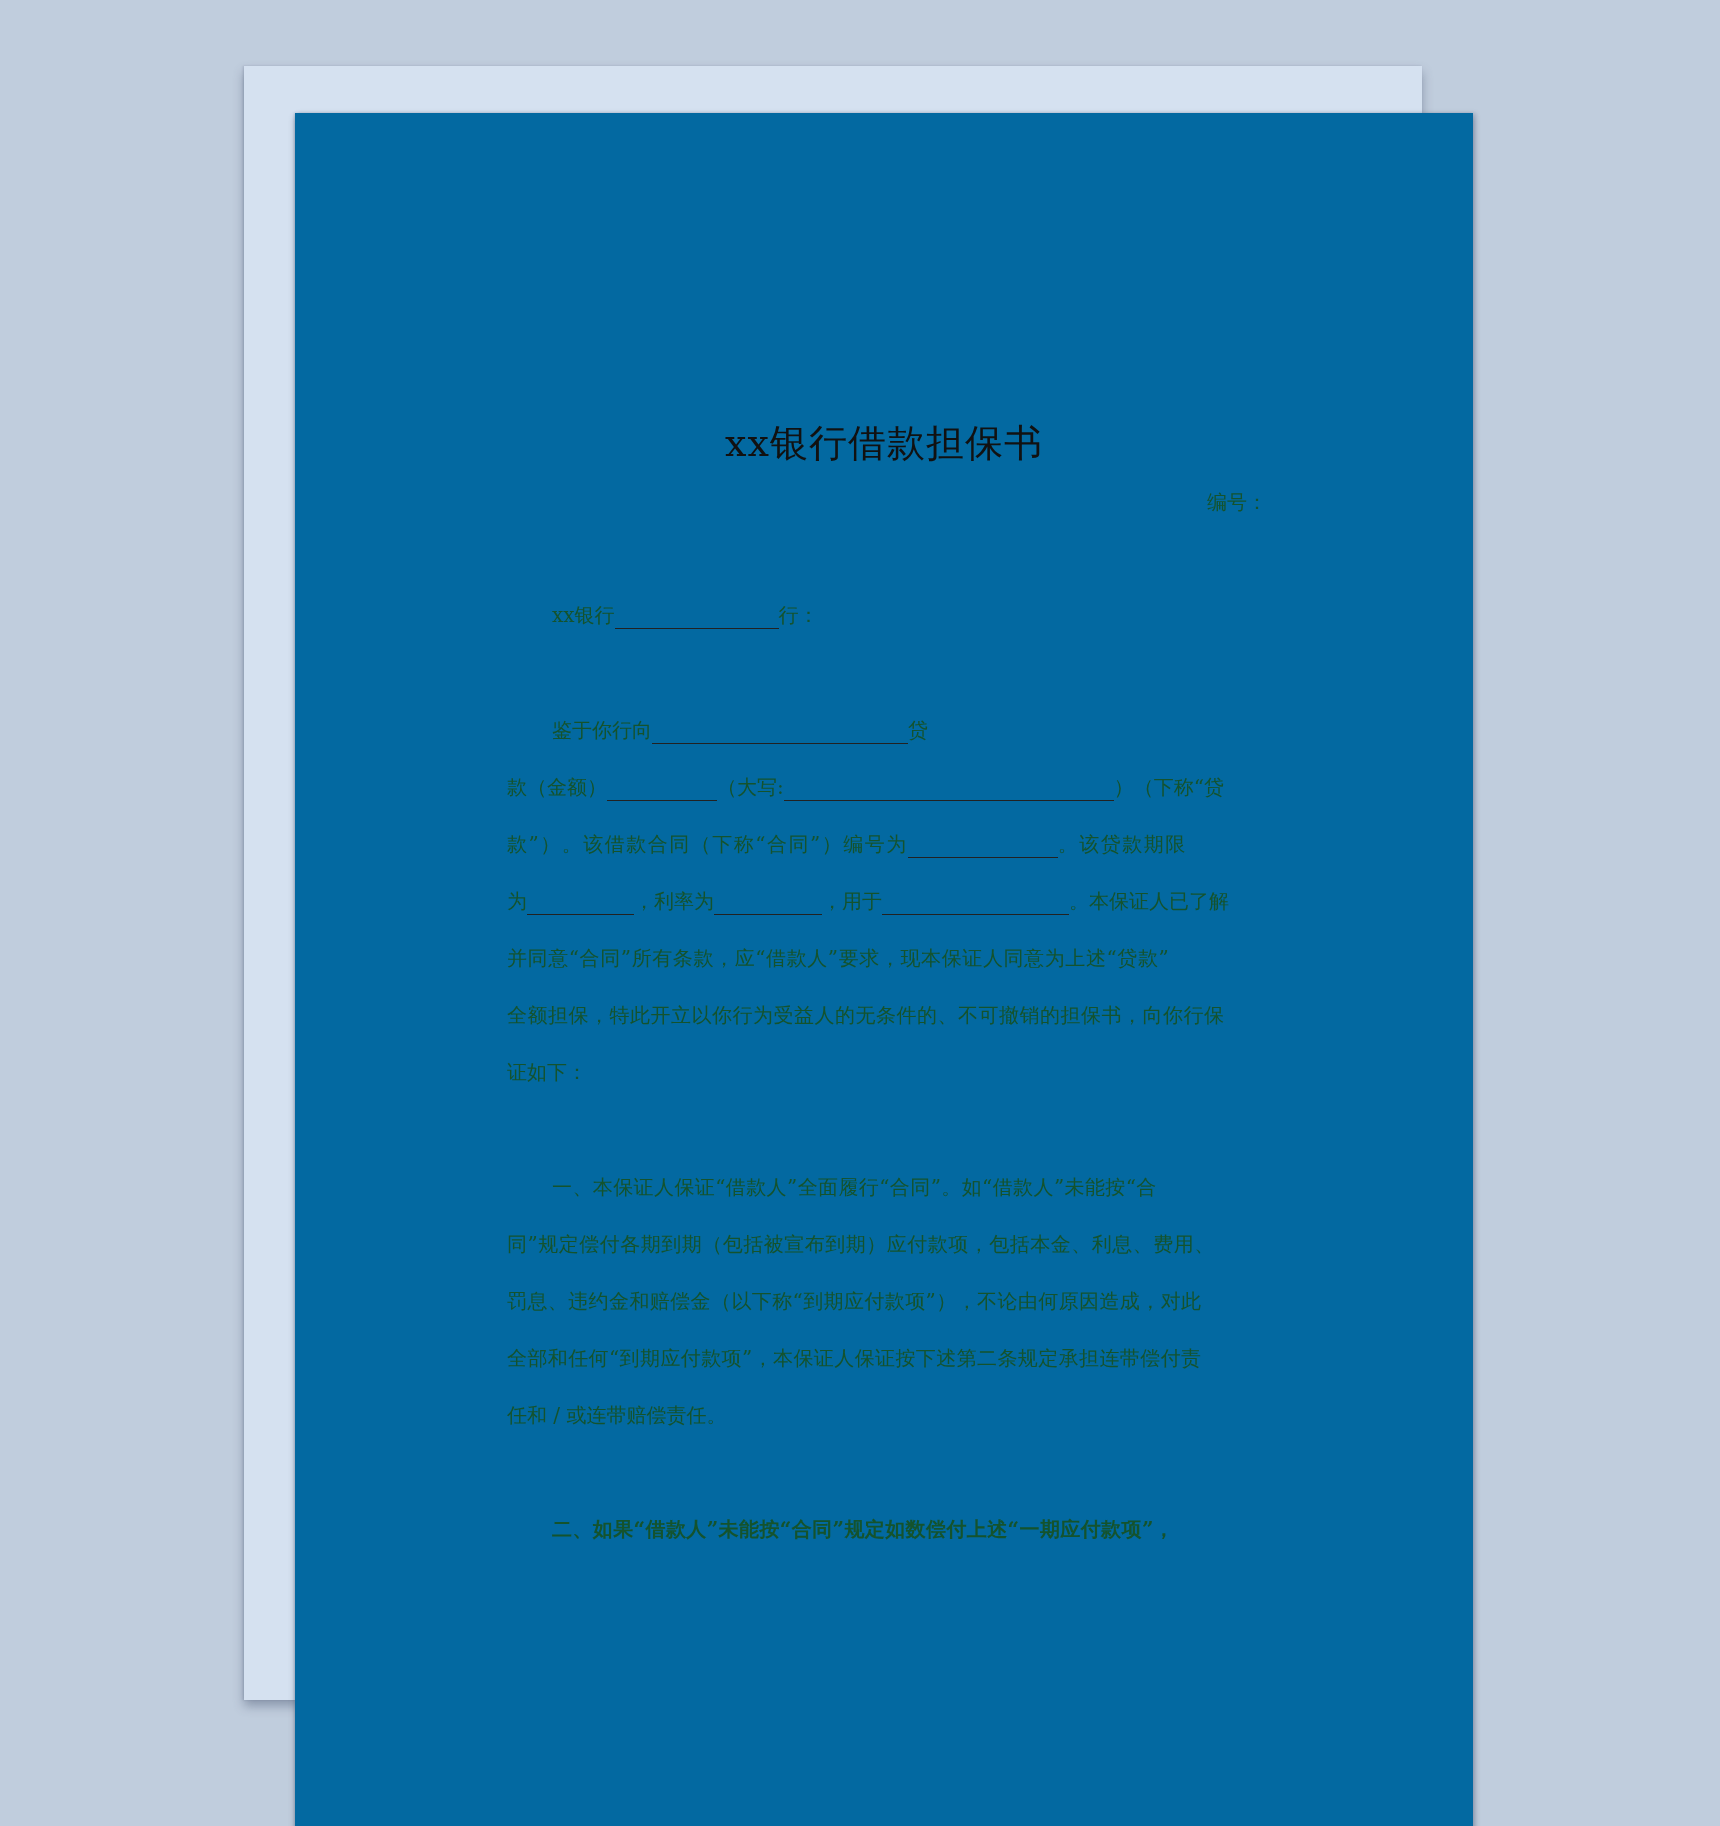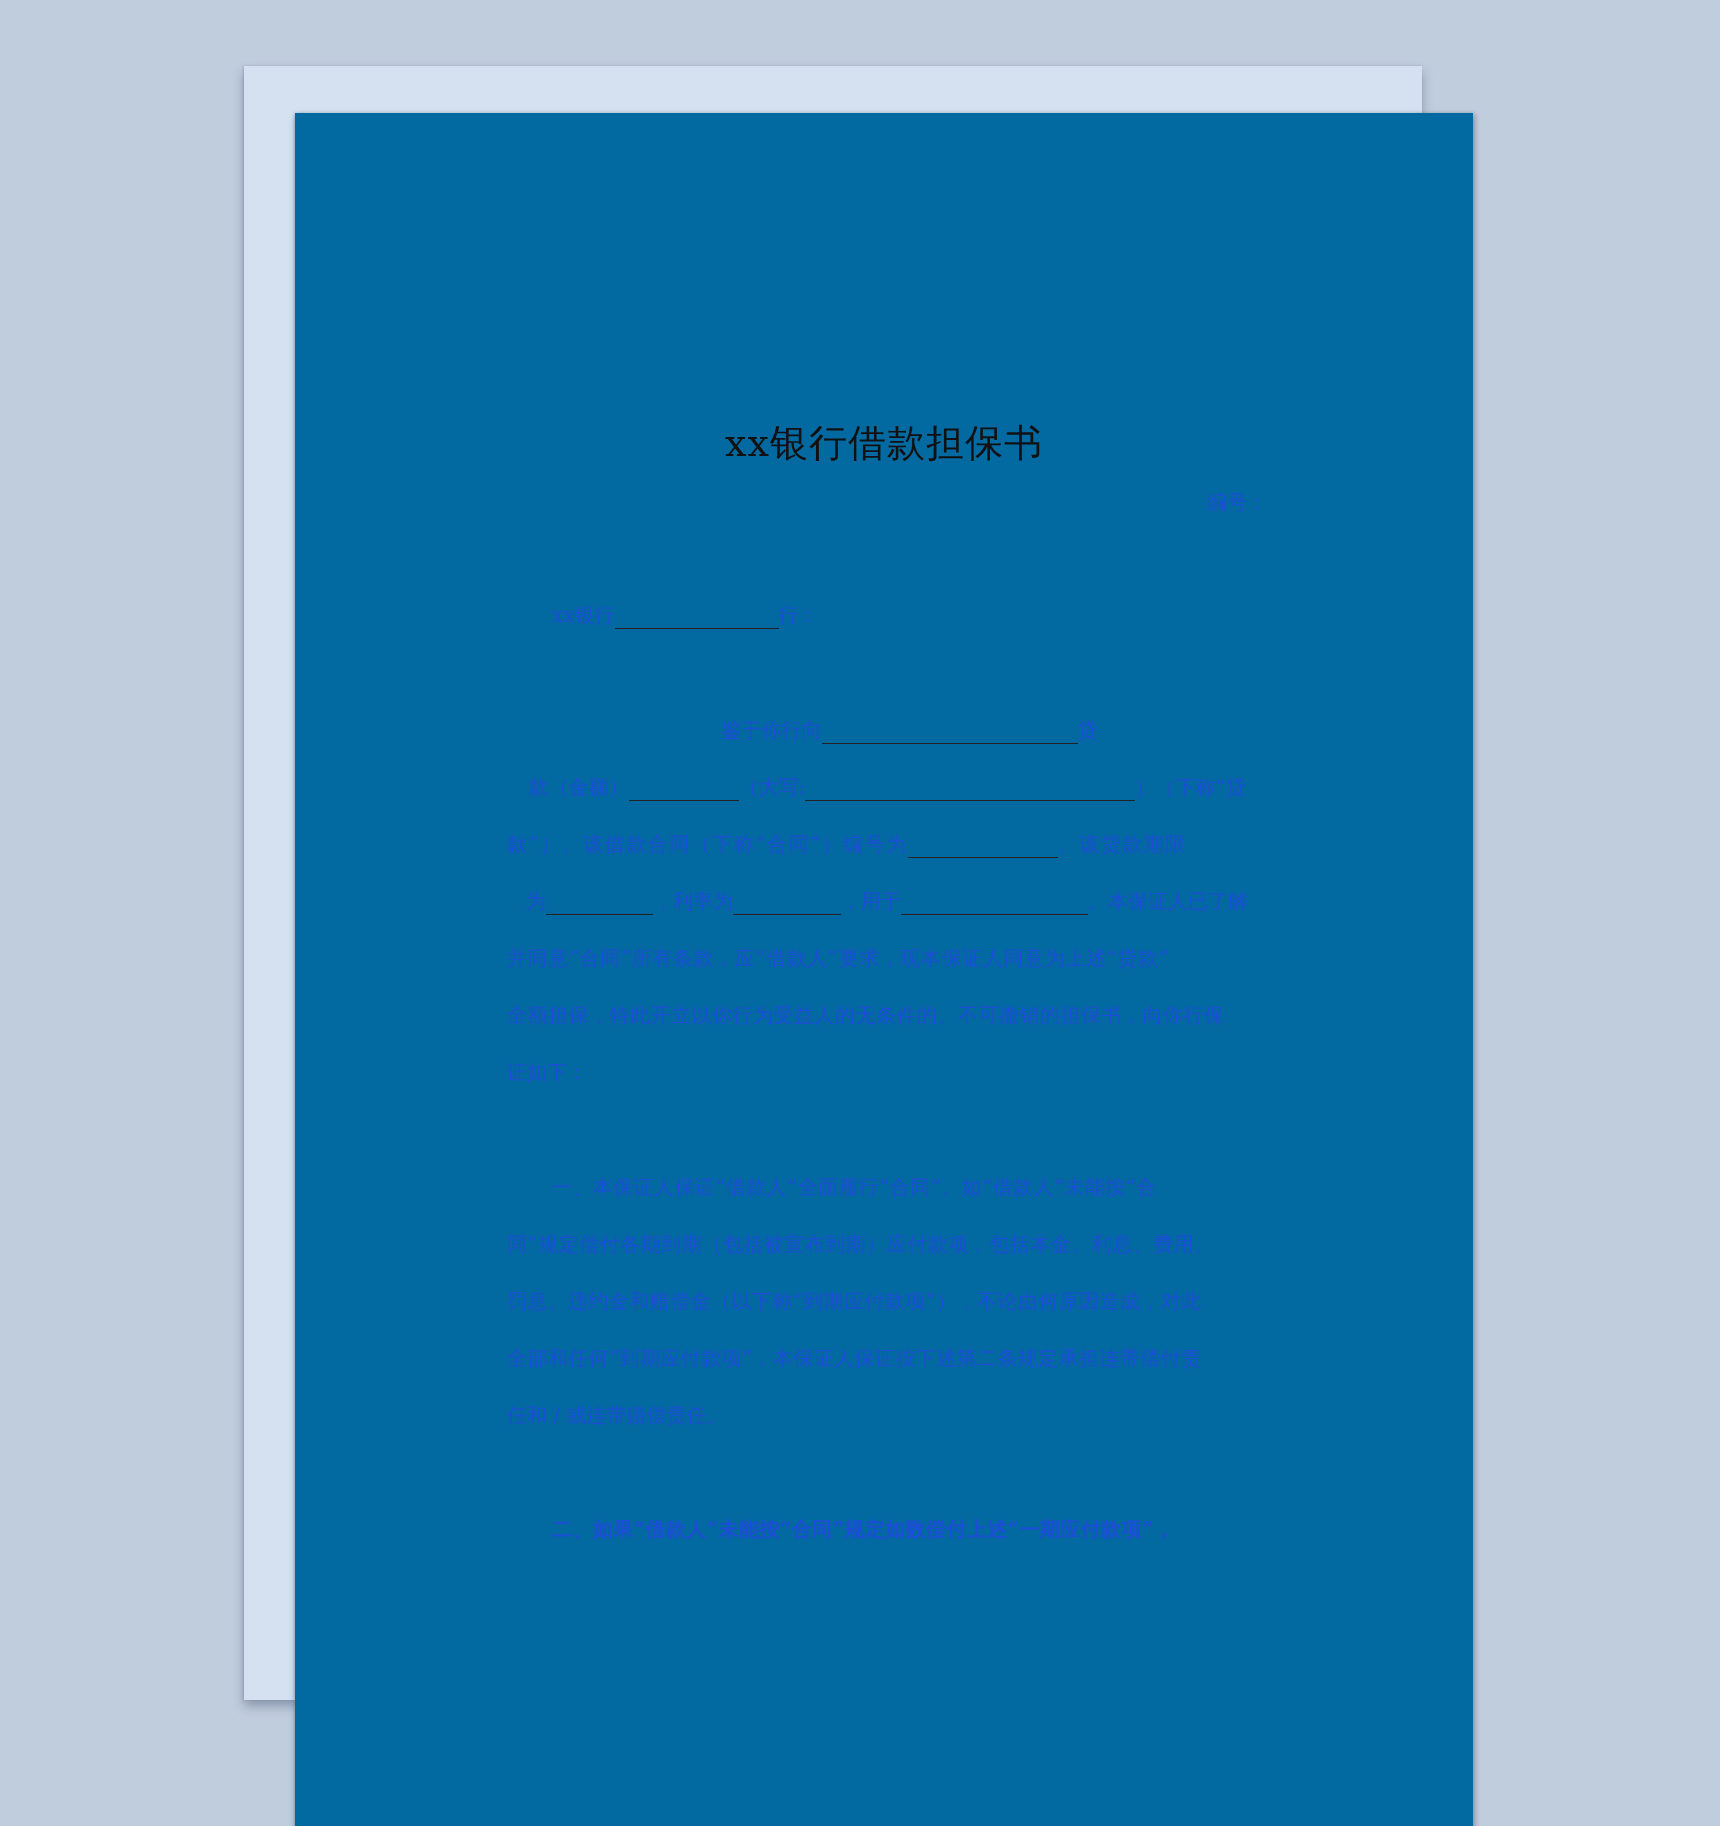--- a/index.html
+++ b/index.html
@@ -23,25 +23,25 @@
   }
   .title {
     position: absolute; left: 0; right: 0; top: 303px;
     text-align: center;
     font-size: 38px; line-height: 54px; color: #111;
     letter-spacing: 1px;
   }
   .doc-line {
     position: absolute; left: 507px; width: 760px;
     height: 57px; line-height: 57px;
-    font-size: 20px; color: #1d4ed8;
+    font-size: 20px; color: #14532d;
     white-space: nowrap;
     display: flex; align-items: center;
   }
-  .doc-line.justify { justify-content: center; }
+  .doc-line.justify { justify-content: flex-start; }
   .doc-line.indent { left: 552px; width: 715px; }
   .doc-line.right { justify-content: flex-end; }
   .seg { display: inline-block; }
   .blank {
     display: inline-block;
     height: 20px;
     border-bottom: 1.6px solid #222;
     transform: translateY(3px);
   }
 </style>

